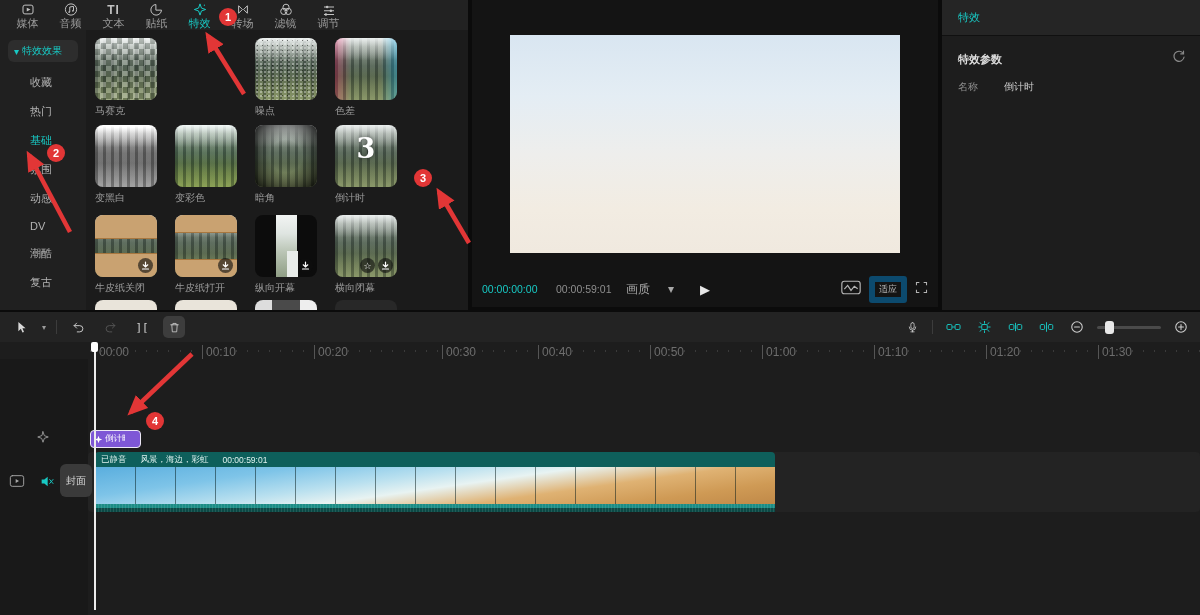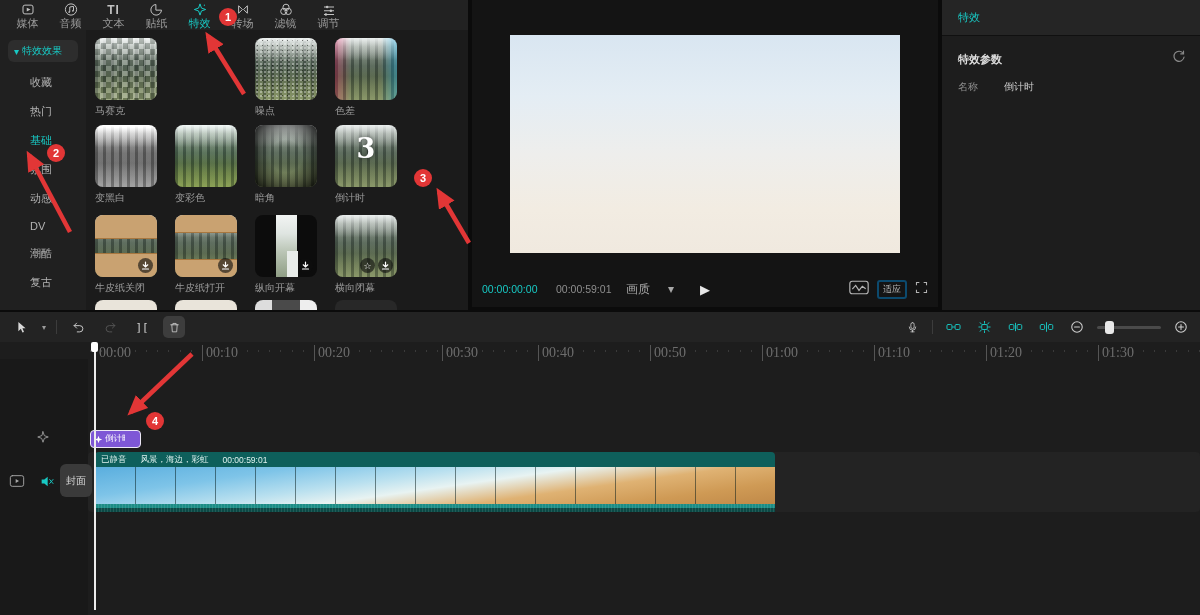--- a/index.html
+++ b/index.html
@@ -60,21 +60,21 @@
   #player-header { position:absolute; left:0; top:0; width:100%; height:30px; background:#212121; display:flex; align-items:center; padding-left:14px; font-size:11px; color:#c8c8c8; }
   #video-frame { position:absolute; left:38px; top:35px; width:390px; height:218px; background:linear-gradient(180deg, #d9e6f1 0%, #e4edf4 28%, #eeeeec 55%, #f2ece2 80%, #f0e9df 100%); }
   #player-controls { position:absolute; left:0; bottom:9px; width:100%; height:18px; }
   #player-controls .pc-abs { position:absolute; top:0; height:18px; display:flex; align-items:center; }
   .time-cur { left:10px; color:#18c9c4; font-size:10.5px; }
   .time-dur { left:84px; color:#8e8e8e; font-size:10.5px; }
   .quality  { left:154px; color:#a8a8a8; font-size:12px; gap:18px; cursor:pointer; }
   .play-btn { left:50%; transform:translateX(-50%); color:#e8e8e8; font-size:13px; cursor:pointer; }
   .pc-right { position:absolute; right:10px; top:0; height:18px; display:flex; align-items:center; gap:8px; }
   .pc-right svg { stroke:#b5b5b5; fill:none; stroke-width:1.4; }
-  .fit-btn { border:2px solid #0c4a6e; border-radius:3px; color:#b5b5b5; font-size:9px; padding:1px 4px; cursor:pointer; }
+  .fit-btn { border:6px solid #0c4a6e; border-radius:3px; color:#b5b5b5; font-size:9px; padding:1px 4px; cursor:pointer; }
 
   
   #inspector-header { position:absolute; left:0; top:0; width:100%; height:36px; background:#252525; border-bottom:1px solid #101010; display:flex; align-items:center; padding-left:16px; }
   #inspector-header .tab { color:#18c9c4; font-size:11px; }
   .params-row { position:absolute; left:16px; right:14px; top:50px; display:flex; justify-content:space-between; align-items:center; }
   .params-title { color:#dcdcdc; font-size:11px; font-weight:bold; }
   .name-row { position:absolute; left:16px; top:80px; display:flex; gap:26px; font-size:10px; }
   .name-label { color:#8e8e8e; }
   .name-value { color:#cfcfcf; }
 
@@ -88,21 +88,21 @@
   .tool-btn.dim svg { stroke:#555; }
   .tool-btn.boxed { background:#3d3d3d; border-radius:5px; }
   .tl-right { position:absolute; right:8px; top:0; height:30px; display:flex; align-items:center; gap:9px; }
   .cyan-btn svg { stroke:#18c9c4; }
   .zoom-slider { width:64px; height:3px; background:#4a4a4a; border-radius:2px; position:relative; }
   .zoom-handle { position:absolute; left:8px; top:-5px; width:9px; height:13px; background:#e8e8e8; border-radius:3px; cursor:pointer; }
 
   
   #ruler { position:absolute; left:88px; top:31px; width:1112px; height:16px; cursor:pointer;
     background:repeating-linear-gradient(90deg, #3a3a3a 0 1px, transparent 1px 11.2px); background-size:1112px 2px; background-position:2px 7px; background-repeat:no-repeat; }
-  .ruler-label { position:absolute; top:2px; font-size:14px; color:#6d6d6d; padding-left:3px;font-family:Liberation Serif, serif; }
+  .ruler-label { position:absolute; top:2px; font-size:12px; color:#6d6d6d; padding-left:3px; }
   .ruler-label.tick { border-left:1px solid #555; }
 
   
   #gutter { position:absolute; left:0; top:47px; width:88px; height:256px; background:#191919; }
   .lane { position:absolute; left:88px; width:1112px; background:#232323; border-radius:4px; }
   #video-lane { top:140px; height:60px; }
 
   
   #fx-clip { position:absolute; left:90px; top:430px; width:51px; height:18px; background:#7e57d6; border:1.5px solid #ece8f5; border-radius:4px; display:flex; align-items:center; gap:2px; padding-left:3px; overflow:hidden; cursor:pointer; z-index:3; }
   #fx-clip svg { fill:#fff; }

